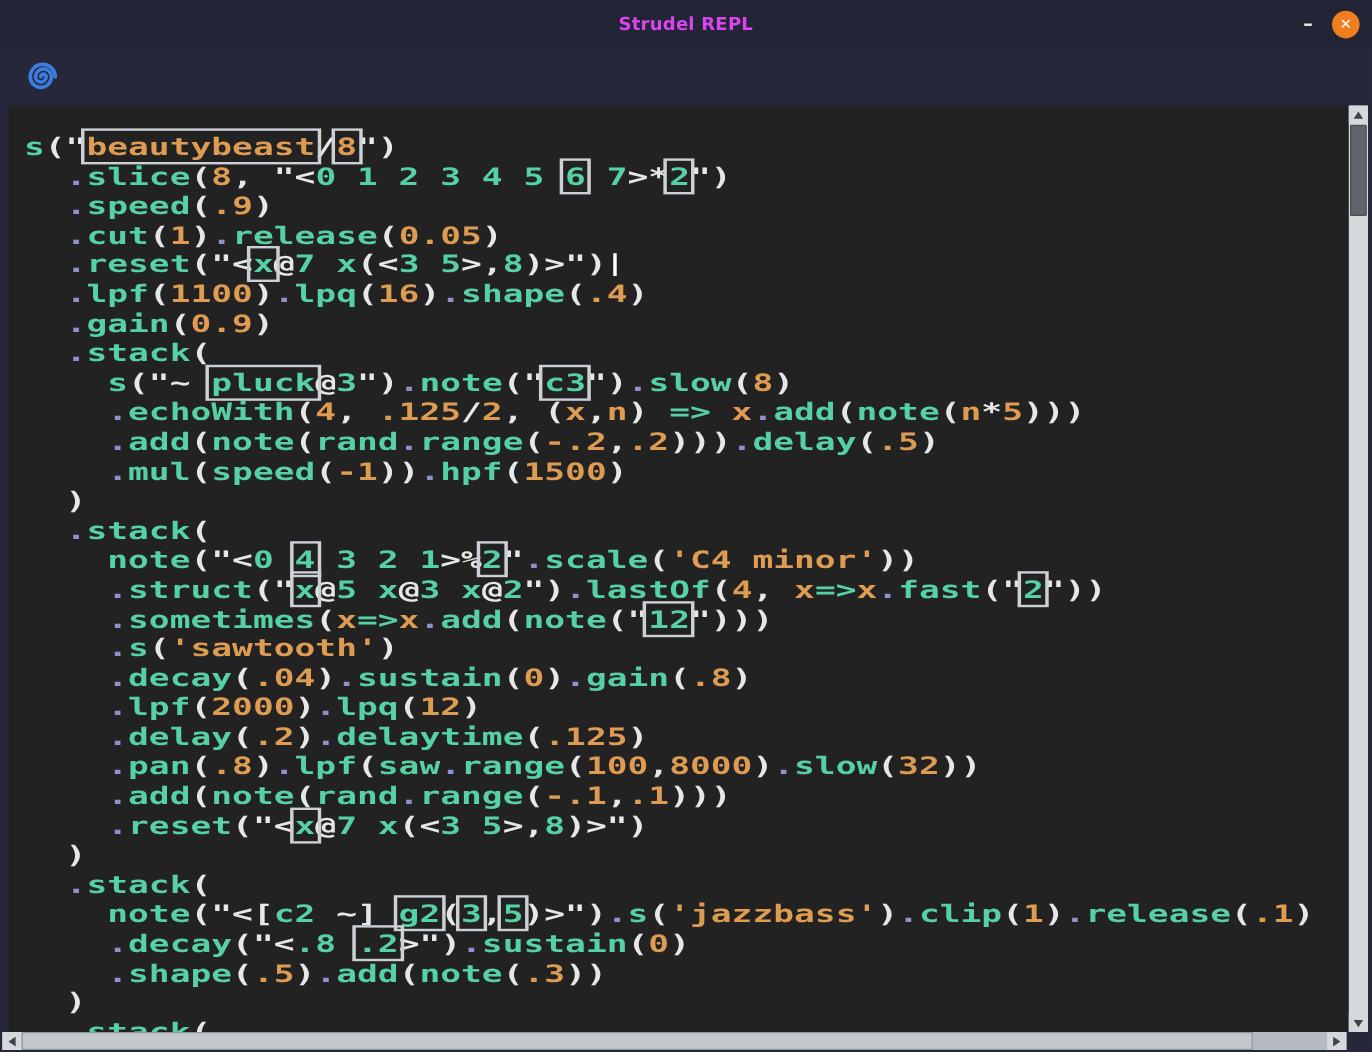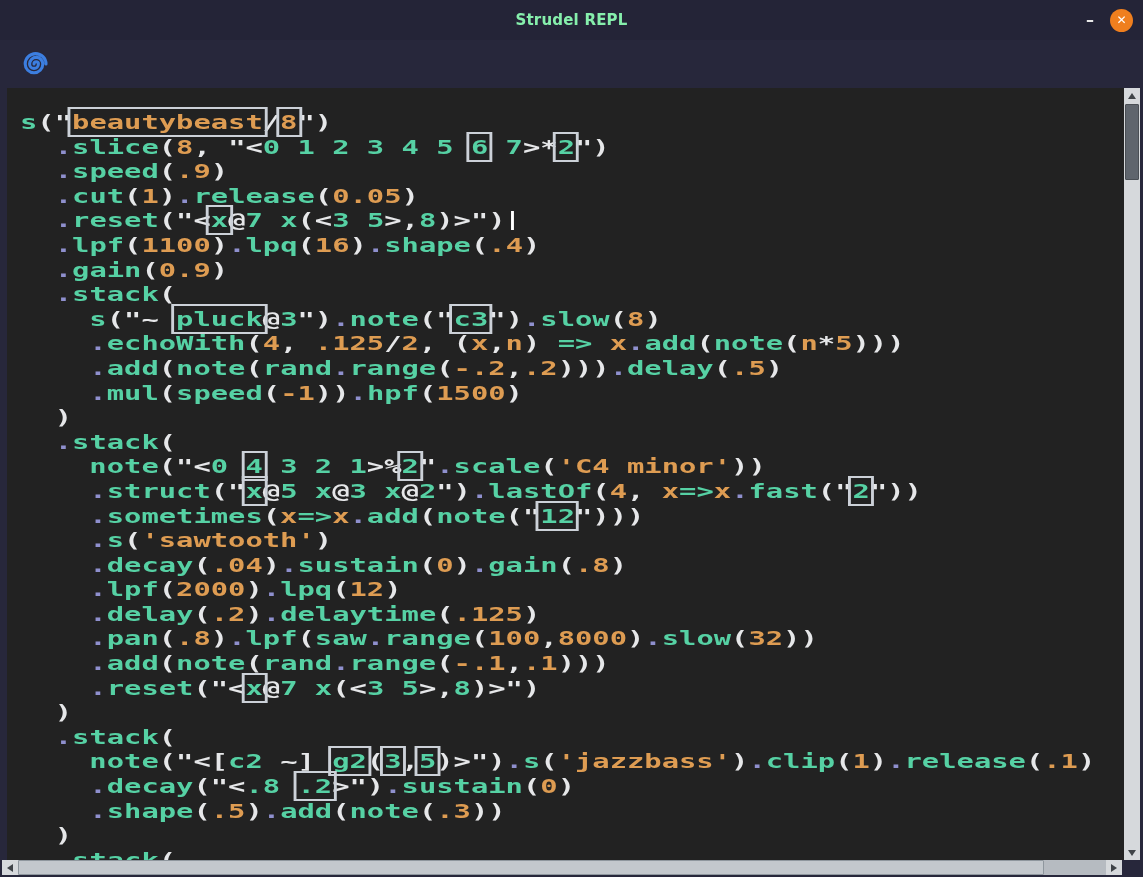--- a/index.html
+++ b/index.html
@@ -4,21 +4,21 @@
 <style>
   * { margin:0; padding:0; box-sizing:border-box; }
   html,body { width:1143px; height:877px; overflow:hidden; }
   body { font-family:"DejaVu Sans", sans-serif; background:var(--frame,#27273b); }
 
   .window { position:relative; width:1143px; height:877px; background:var(--frame); }
 
   
   .titlebar { position:absolute; top:0; left:0; right:0; height:40px;
               background:var(--titlebar); display:flex; align-items:center; justify-content:center; }
-  .title { color:#86efac; font-weight:bold; font-size:15px; letter-spacing:.2px; }
+  .title { color:#d946ef; font-weight:bold; font-size:15px; letter-spacing:.2px; }
   .win-controls { position:absolute; right:10px; top:0; height:40px; display:flex; align-items:center; gap:16px; }
   .min-btn { color:#e8e8e8; font-weight:bold; font-size:16px; line-height:10px; cursor:default; }
   .close-btn { width:23px; height:23px; border-radius:50%; background:var(--close_button_orange);
                display:flex; align-items:center; justify-content:center; }
   .close-btn span { color:#ffffff; font-size:12px; font-weight:bold; line-height:1; }
 
   
   .toolbar { position:absolute; top:40px; left:0; right:0; height:48px; background:var(--frame);
              display:flex; align-items:center; padding-left:20px; }
   .logo { width:28px; height:28px; display:flex; align-items:center; justify-content:center; }

